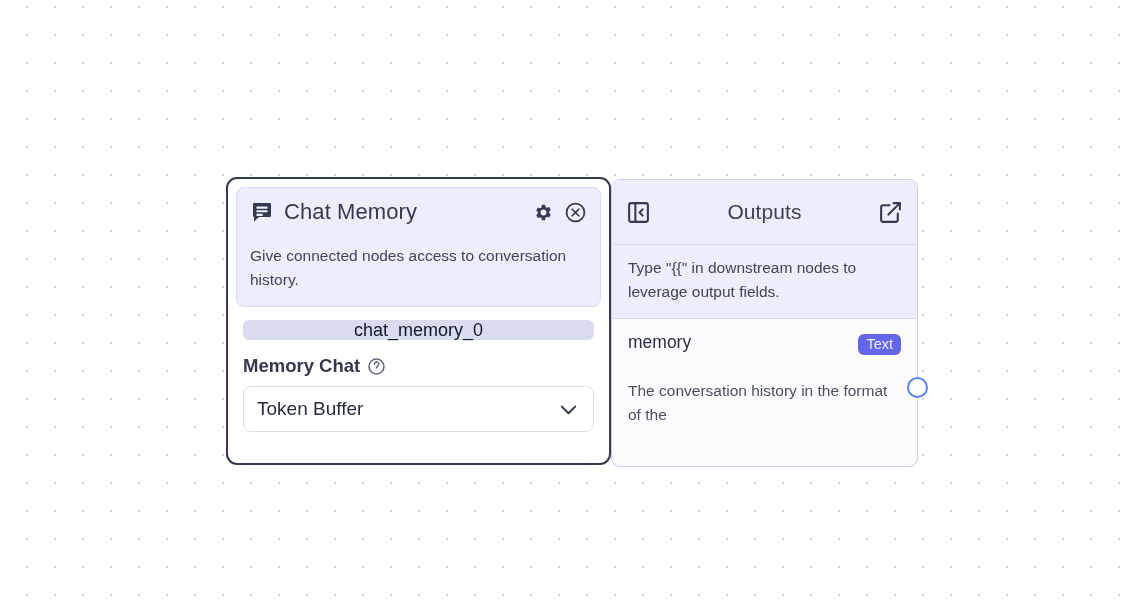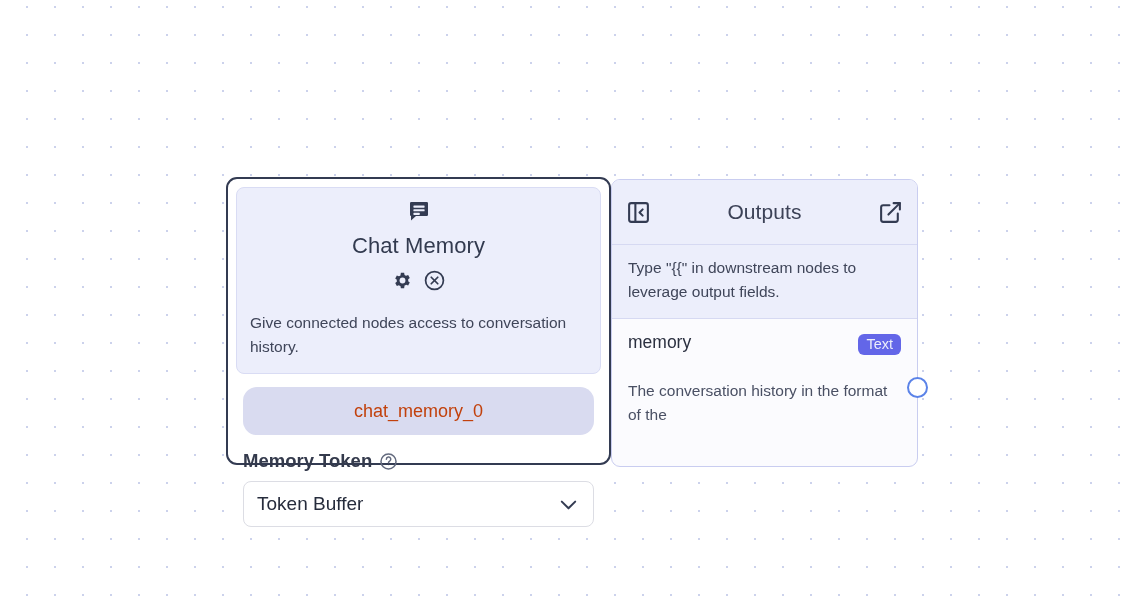--- a/index.html
+++ b/index.html
@@ -153,21 +153,20 @@
     background: #eceefb;
     border: 1px solid #d9dcf4;
     border-radius: 8px;
     padding: 11px 13px 14px 13px;
   }
 
   .node-head-top {
     display: flex;
     align-items: center;
     gap: 10px;
-    flex-direction: column;
   }
 
   .node-title {
     flex: 1;
     font-size: 22px;
     color: #323a4f;
     letter-spacing: 0.1px;
   }
 
   .node-head-actions {
@@ -181,27 +180,27 @@
     font-size: 15.5px;
     line-height: 1.55;
     color: #3f4559;
   }
 
   .node-body { padding: 0 7px; }
 
   .name-pill {
     margin-top: 13px;
     background: #d9dbf0;
-    border-radius: 14px;
-    height: 48px;
+    border-radius: 6px;
+    height: 20px;
     display: flex;
     align-items: center;
     justify-content: center;
     font-size: 18px;
-    color: #c2410c;
+    color: #0f172a;
   }
 
   .field-label-row {
     margin-top: 15px;
     display: flex;
     align-items: center;
     gap: 7px;
   }
   .field-label {
     font-size: 18.5px;
@@ -298,21 +297,21 @@
           </div>
         </div>
       </div>
       <div class="node-desc">Give connected nodes access to conversation history.</div>
     </div>
 
     <div class="node-body">
       <div class="name-pill">chat_memory_0</div>
 
       <div class="field-label-row">
-        <span class="field-label">Memory Token</span>
+        <span class="field-label">Memory Chat</span>
         <span class="icon-btn">
           <svg width="19" height="19" viewBox="0 0 24 24" fill="none" stroke="#636a7e" stroke-width="1.9" stroke-linecap="round">
             <circle cx="12" cy="12" r="9.5"></circle>
             <path d="M9.3 9.2a2.8 2.8 0 1 1 4.2 2.4c-.9.55-1.5 1.05-1.5 2.1"></path>
             <circle cx="12" cy="17.1" r="0.3" fill="#636a7e" stroke="none"></circle>
           </svg>
         </span>
       </div>
 
       <div class="select-box">

